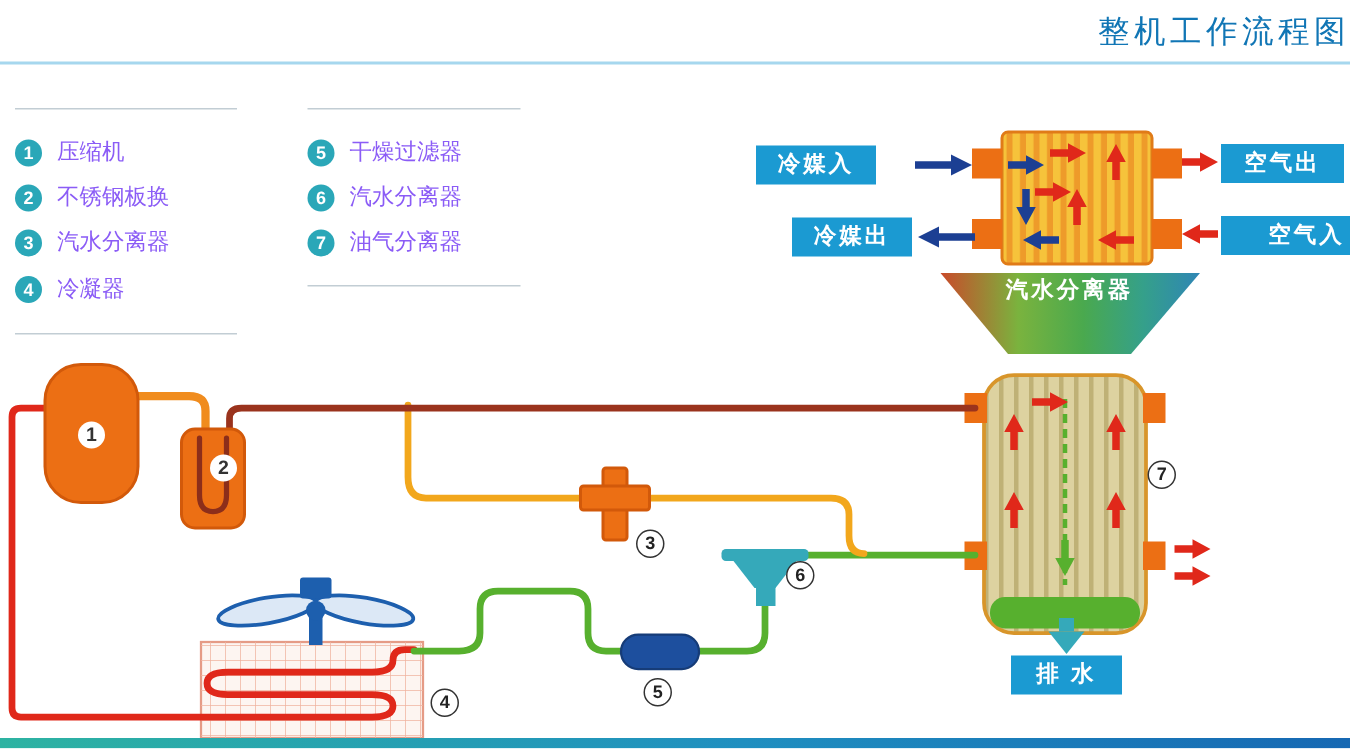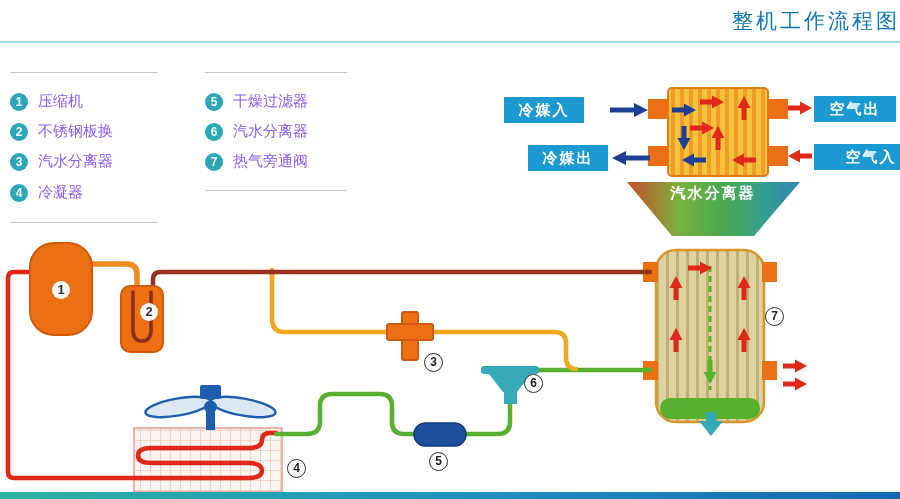--- a/index.html
+++ b/index.html
@@ -79,21 +79,21 @@
   <div class="leg" style="left:205px;top:92px;">
     <span class="badge">5</span>
     <span class="leg-label">干燥过滤器</span>
   </div>
   <div class="leg" style="left:205px;top:122px;">
     <span class="badge">6</span>
     <span class="leg-label">汽水分离器</span>
   </div>
   <div class="leg" style="left:205px;top:152px;">
     <span class="badge">7</span>
-    <span class="leg-label">热气旁通阀</span>
+    <span class="leg-label">油气分离器</span>
   </div>
 
   <svg width="900" height="499" viewBox="0 0 900 499">
     <defs>
       <path id="arrL" d="M0,-2.5 L24,-2.5 L24,-7 L38,0 L24,7 L24,2.5 L0,2.5 Z"></path>
       <path id="arrS" d="M0,-2.5 L12,-2.5 L12,-6.5 L24,0 L12,6.5 L12,2.5 L0,2.5 Z"></path>
       <pattern id="gridP" width="10" height="10" patternUnits="userSpaceOnUse">
         <path d="M10,0 H0 V10" fill="none" stroke="#f0b3a0" stroke-width="1"></path>
       </pattern>
       <pattern id="stripesO" width="9" height="9" patternUnits="userSpaceOnUse">
@@ -205,20 +205,21 @@
     <g>
       <rect x="706" y="412" width="10" height="9" class="f-teal"></rect>
       <polygon points="699,421 723,421 711,436" class="f-teal"></polygon>
     </g>
   </svg>
 
   <div class="lbl" style="left:504px;top:97px;width:80px;">冷媒入</div>
   <div class="lbl" style="left:528px;top:145px;width:80px;">冷媒出</div>
   <div class="lbl" style="left:814px;top:96px;width:82px;">空气出</div>
   <div class="lbl" style="left:814px;top:144px;width:82px;padding-left:16px;">空气入</div>
+  <div class="lbl" style="left:674px;top:437px;width:74px;">排 水</div>
 
   <div class="sep-label" style="left:652px;top:184px;width:122px;">汽水分离器</div>
 
   <div class="cnum" style="left:52px;top:281px;">1</div>
   <div class="cnum" style="left:140px;top:303px;">2</div>
   <div class="cnum ring" style="left:424px;top:353px;">3</div>
   <div class="cnum ring" style="left:287px;top:459px;">4</div>
   <div class="cnum ring" style="left:429px;top:452px;">5</div>
   <div class="cnum ring" style="left:524px;top:374px;">6</div>
   <div class="cnum ring" style="left:765px;top:307px;">7</div>

